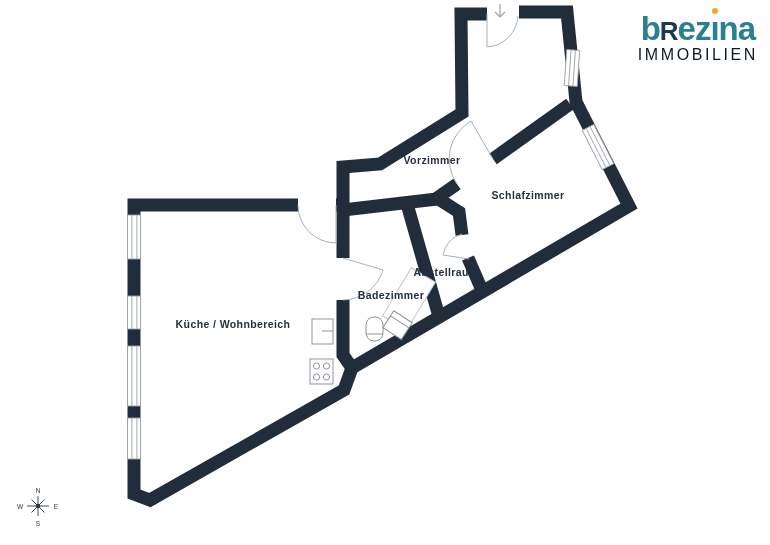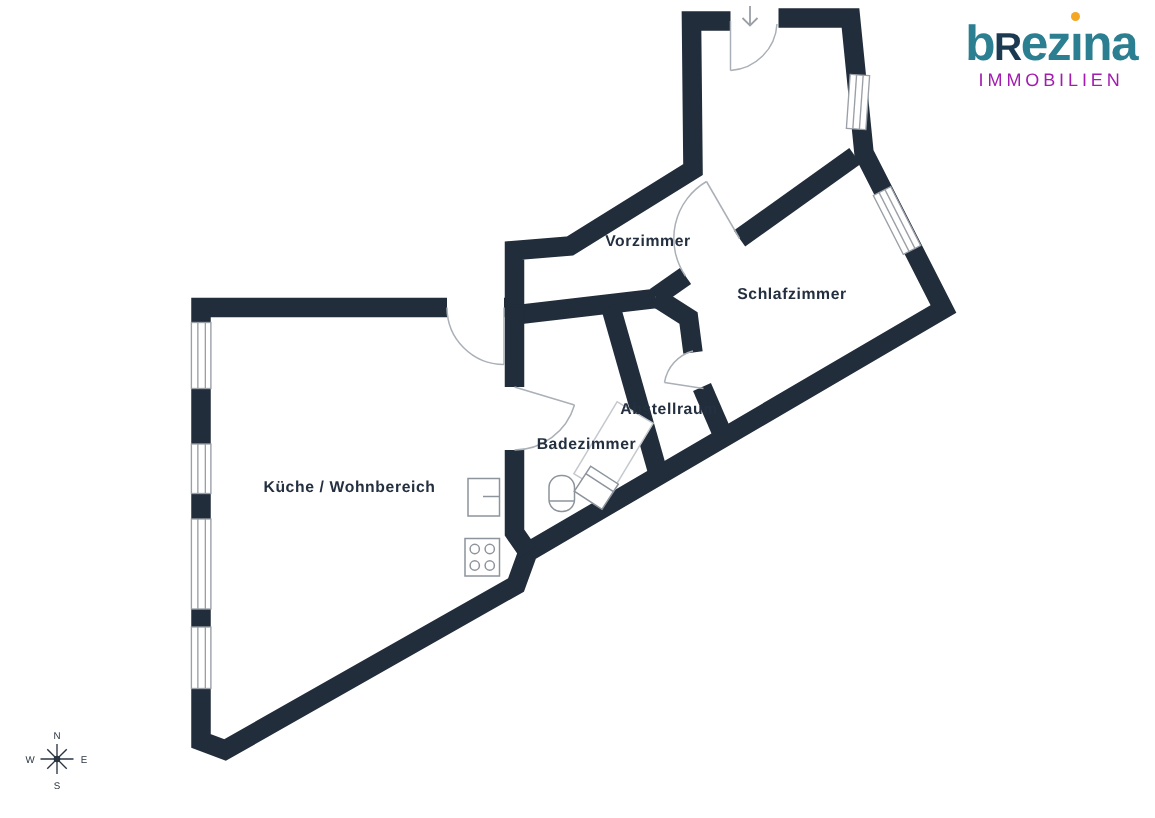--- a/index.html
+++ b/index.html
@@ -9,21 +9,21 @@
   .room-label{font-family:"Liberation Sans",sans-serif;font-size:10.5px;font-weight:bold;
               fill:#243040;letter-spacing:.4px;}
   
   #logo{position:absolute;top:12px;right:12px;text-align:center;line-height:1;}
   .logo-word{font-weight:bold;font-size:33px;letter-spacing:-1px;color:#2c7f91;
              font-family:"Liberation Sans",sans-serif;}
   .logo-word .logo-r{color:#1b3a52;font-size:26px;}
   .logo-i{position:relative;display:inline-block;}
   .logo-dot{position:absolute;left:50%;top:-4px;transform:translateX(-50%);
             width:6px;height:6px;border-radius:50%;background:#f5a623;}
-  .logo-sub{font-size:12px;letter-spacing:2.6px;color:#a21caf;margin-top:2px;
+  .logo-sub{font-size:16px;letter-spacing:2.6px;color:#0f172a;margin-top:2px;
             font-family:"Liberation Sans",sans-serif;}
   
   #compass{position:absolute;left:12px;top:483px;}
   .compass-letter{font-family:"Liberation Sans",sans-serif;font-size:6.5px;fill:#2a3542;}
 </style>
 </head>
 <body>
 
 <div id="stage">
 

